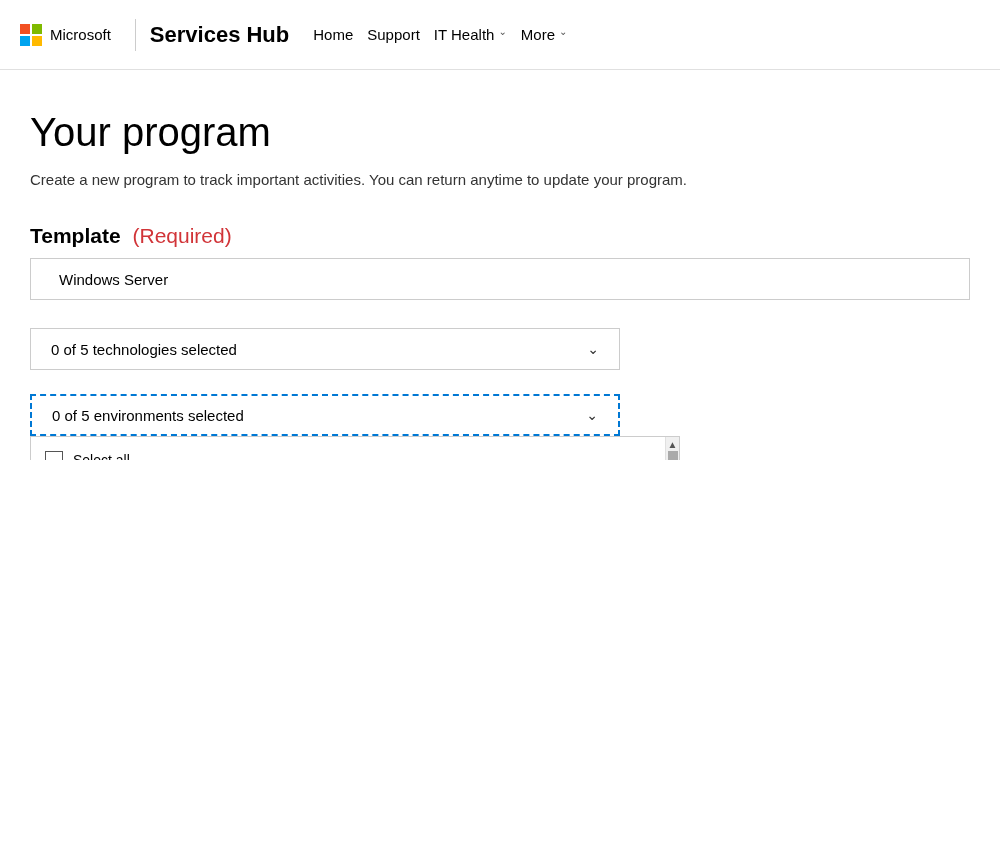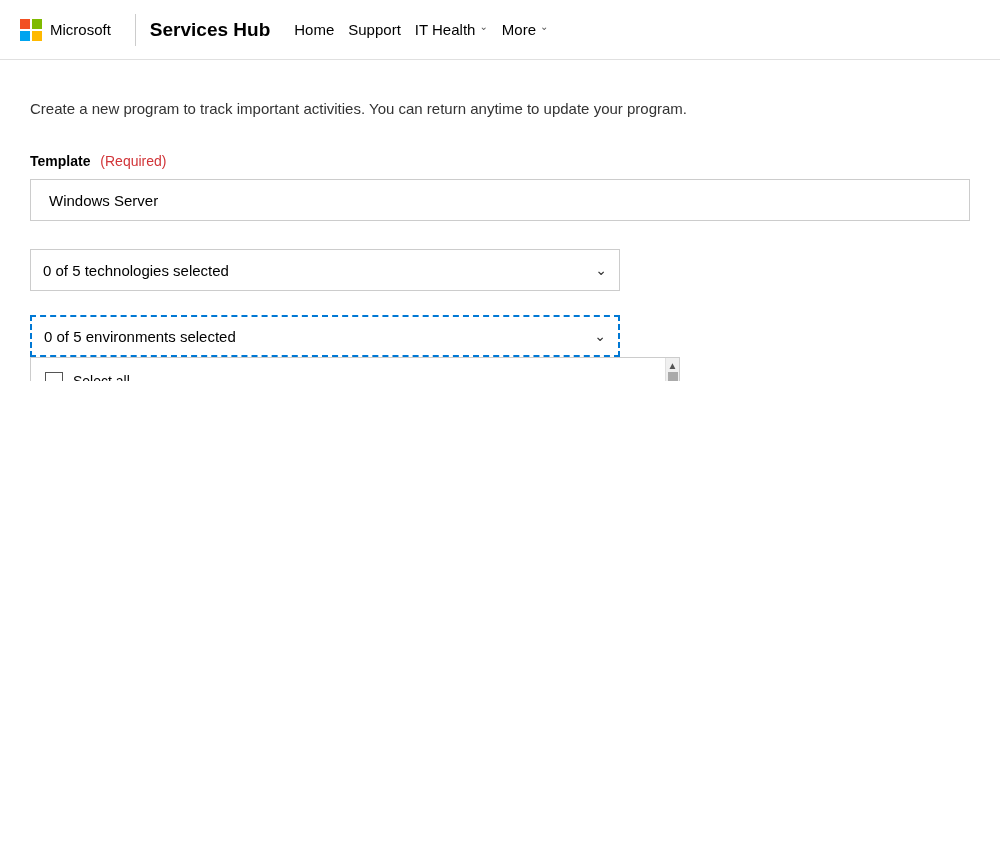--- a/index.html
+++ b/index.html
@@ -2,21 +2,21 @@
 <html><head>
   <meta charset="utf-8">
   <style>
     * { box-sizing: border-box; margin: 0; padding: 0; }
     body { font-family: 'Segoe UI', Arial, sans-serif; background: #fff; color: #000; }
 
     
     .nav-bar {
       display: flex;
       align-items: center;
-      height: 60px;
+      height: 70px;
       border-bottom: 1px solid #e0e0e0;
       padding: 0 20px;
       gap: 0;
     }
     .nav-logo {
       display: flex;
       align-items: center;
       gap: 8px;
       margin-right: 10px;
     }
@@ -37,21 +37,21 @@
       font-weight: 400;
       color: #000;
     }
     .nav-divider {
       width: 1px;
       height: 32px;
       background: #ccc;
       margin: 0 14px;
     }
     .nav-services-hub {
-      font-size: 19px;
+      font-size: 22px;
       font-weight: 700;
       color: #000;
       margin-right: 24px;
     }
     .nav-links {
       display: flex;
       align-items: center;
       gap: 14px;
     }
     .nav-link {
@@ -84,55 +84,55 @@
     }
 
     .page-description {
       font-size: 15px;
       color: #333;
       margin-bottom: 36px;
       max-width: 900px;
     }
 
     .field-label {
-      font-size: 14px;
+      font-size: 21px;
       font-weight: 700;
       color: #000;
       margin-bottom: 10px;
     }
     .field-label .required {
       color: #d13438;
       font-weight: 400;
       margin-left: 6px;
     }
 
     .text-input {
       width: 100%;
       max-width: 970px;
       height: 42px;
       border: 1px solid #ccc;
-      padding: 0 18px;
+      padding: 0 28px;
       font-size: 15px;
       color: #000;
       outline: none;
       display: flex;
       align-items: center;
       background: #fff;
       margin-bottom: 28px;
     }
 
     .field-section {
       margin-bottom: 24px;
     }
 
     .dropdown-select {
       width: 590px;
       height: 42px;
       border: 1px solid #ccc;
-      padding: 0 12px;
+      padding: 0 20px;
       font-size: 15px;
       color: #000;
       background: #fff;
       display: flex;
       align-items: center;
       justify-content: space-between;
       cursor: pointer;
       position: relative;
     }
 
@@ -280,20 +280,21 @@
     </a>
     <a class="nav-link nav-link-with-arrow">
       <span>More</span>
       <span class="nav-chevron">⌄</span>
     </a>
   </div>
 </nav>
 
 <div class="main-content">
 
+  <h1 class="page-title">Your program</h1>
   <p class="page-description">Create a new program to track important activities. You can return anytime to update your program.</p>
 
   <div class="field-section">
     <div class="field-label">
       <span>Template</span>
       <span class="required">(Required)</span>
     </div>
     <div class="text-input">
       <span>Windows Server</span>
     </div>

